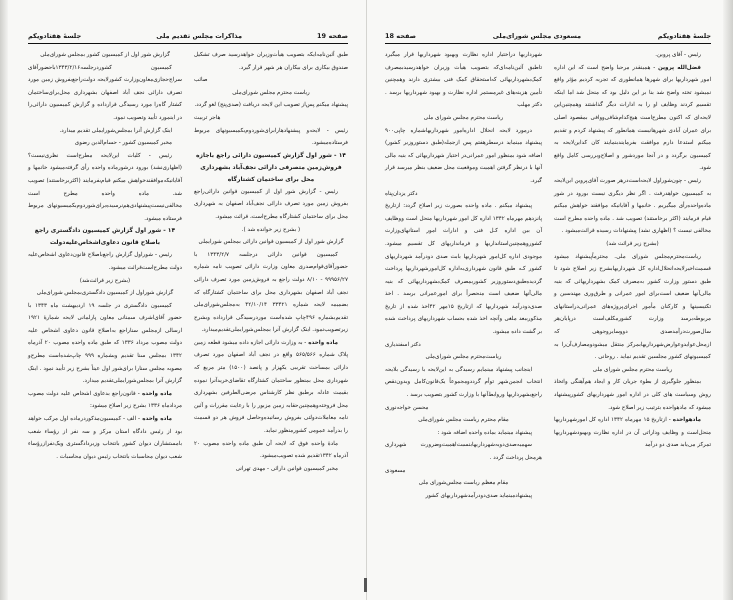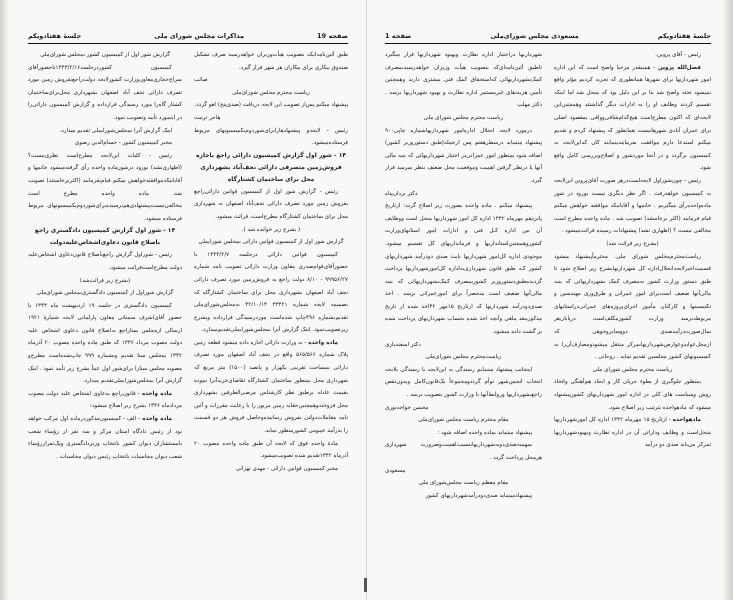--- a/index.html
+++ b/index.html
@@ -36,21 +36,21 @@
   .col .heading { font-weight: bold; text-align: center; font-size: 6px; line-height: 12px; }
 </style>
 </head>
 <body>
 
 <div class="spread">
 
   <div class="page left">
     <div class="header">
       <span>صفحه 19</span>
-      <span>مذاکرات مجلس شورای ملی</span>
+      <span>مذاکرات مجلس تقدیم ملی</span>
       <span>جلسهٔ هفتادویکم</span>
     </div>
     <div class="header-rule"></div>
     <div class="cols">
       <div class="col">
           <p class="body">طبق آئین‌نامه‌ایکه بتصویب هیأت‌وزیران خواهدرسید صرف تشکیل صندوق بیکاری برای بیکاران هر شهر قرار گیرد.</p>
           <p class="sig">صائب</p>
           <p class="center">ریاست محترم مجلس شورای‌ملی</p>
           <p class="body">پیشنهاد میکنم پس‌از تصویب این لایحه دریافت (صدی‌پنج) لغو گردد.</p>
           <p class="sig">هاجر تربیت</p>
@@ -78,21 +78,21 @@
           <p class="indent"><b>ماده واحده</b> - قانون‌راجع بدعاوی اشخاص علیه دولت مصوب مردادماه ۱۳۳۶ بشرح زیر اصلاح میشود:</p>
           <p class="indent"><b>ماده واحده</b> - الف - کمیسیون‌مذکوردرماده اول مرکب خواهد بود از رئیس دادگاه استان مرکز و سه نفر از رؤساء شعب بامستشاران دیوان کشور بانتخاب وزیردادگستری ویک‌نفرازرؤساء شعب دیوان محاسبات بانتخاب رئیس دیوان محاسبات .</p>
         </div>
     </div>
   </div>
 
   <div class="page right">
     <div class="header">
       <span>جلسهٔ هفتادویکم</span>
       <span>مسعودی مجلس شورای‌ملی</span>
-      <span>صفحه 1</span>
+      <span>صفحه 18</span>
     </div>
     <div class="header-rule"></div>
     <div class="cols">
       <div class="col">
           <p class="indent">رئیس - آقای پروین.</p>
           <p class="indent"><b>فضل‌الله پروین</b> - همینقدر مرحبا واضح است که این اداره امور شهرداریها برای شهرها همانطوری که تجربه کردیم مؤثر واقع نمیشود تخته واضح شد بنا بر این دلیل بود که منحل شد اما اینکه تقسیم کردند وظایف او را به ادارات دیگر گذاشتند وهمچنین‌این لایحه‌ای که اکنون مطرح‌است هیچ‌کدام‌شافی‌ووافی بمقصود اصلی برای عمران آبادی شهرهانیست همانطور که پیشنهاد کردم و تقدیم میکنم استدعا دارم موافقت بفرمایند‌بنمایند کان کداین‌لایحه به کمیسیون برگردد و در آنجا موردشور و اصلاح‌وبررسی کامل واقع شود.</p>
           <p class="indent">رئیس - چون‌شوراول لایحه‌است‌درهر صورت آقای‌پروین این‌لایحه به کمیسیون خواهد‌رفت . اگر نظر دیگری نیست بورود در شور ماده‌واحده‌رأی میگیریم . خانمها و آقایانیکه موافقند خواهش میکنم قیام فرمایند (اکثر برخاستند) تصویب شد . ماده واحده مطرح است مخالفی نیست ؟ (اظهاری نشد) پیشنهادات رسیده قرائت‌میشود .</p>
           <p class="center">(بشرح زیر قرائت شد)</p>
           <p class="indent">ریاست‌محترم‌مجلس شورای ملی. محترماً‌پیشنهاد میشود قسمت‌اخیرلایحه‌انحلال‌اداره کل شهرداریهابشرح زیر اصلاح شود تا طبق دستور وزارت کشور به‌مصرف کمک بشهرداریهائی که بنیه مالی‌آنها ضعیف است‌برای امور عمرانی و طرق‌وری مهندسین و تکنیسینها و کارکنان مأمور اجرای‌پروژه‌های عمرانی‌دراستانهای مربوطه‌برسد وزارت کشورمکلف‌است درپایان‌هر سال‌صورت‌درآمدصدی دو‌وسایروجوهی که ازمحل‌عوایدوعوارض‌شهرداریهابمرکز منتقل میشودومصارف‌آن‌را به کمیسیونهای کشور مجلسین تقدیم نماید . روحانی .</p>
           <p class="center">ریاست محترم مجلس شورای ملی</p>

